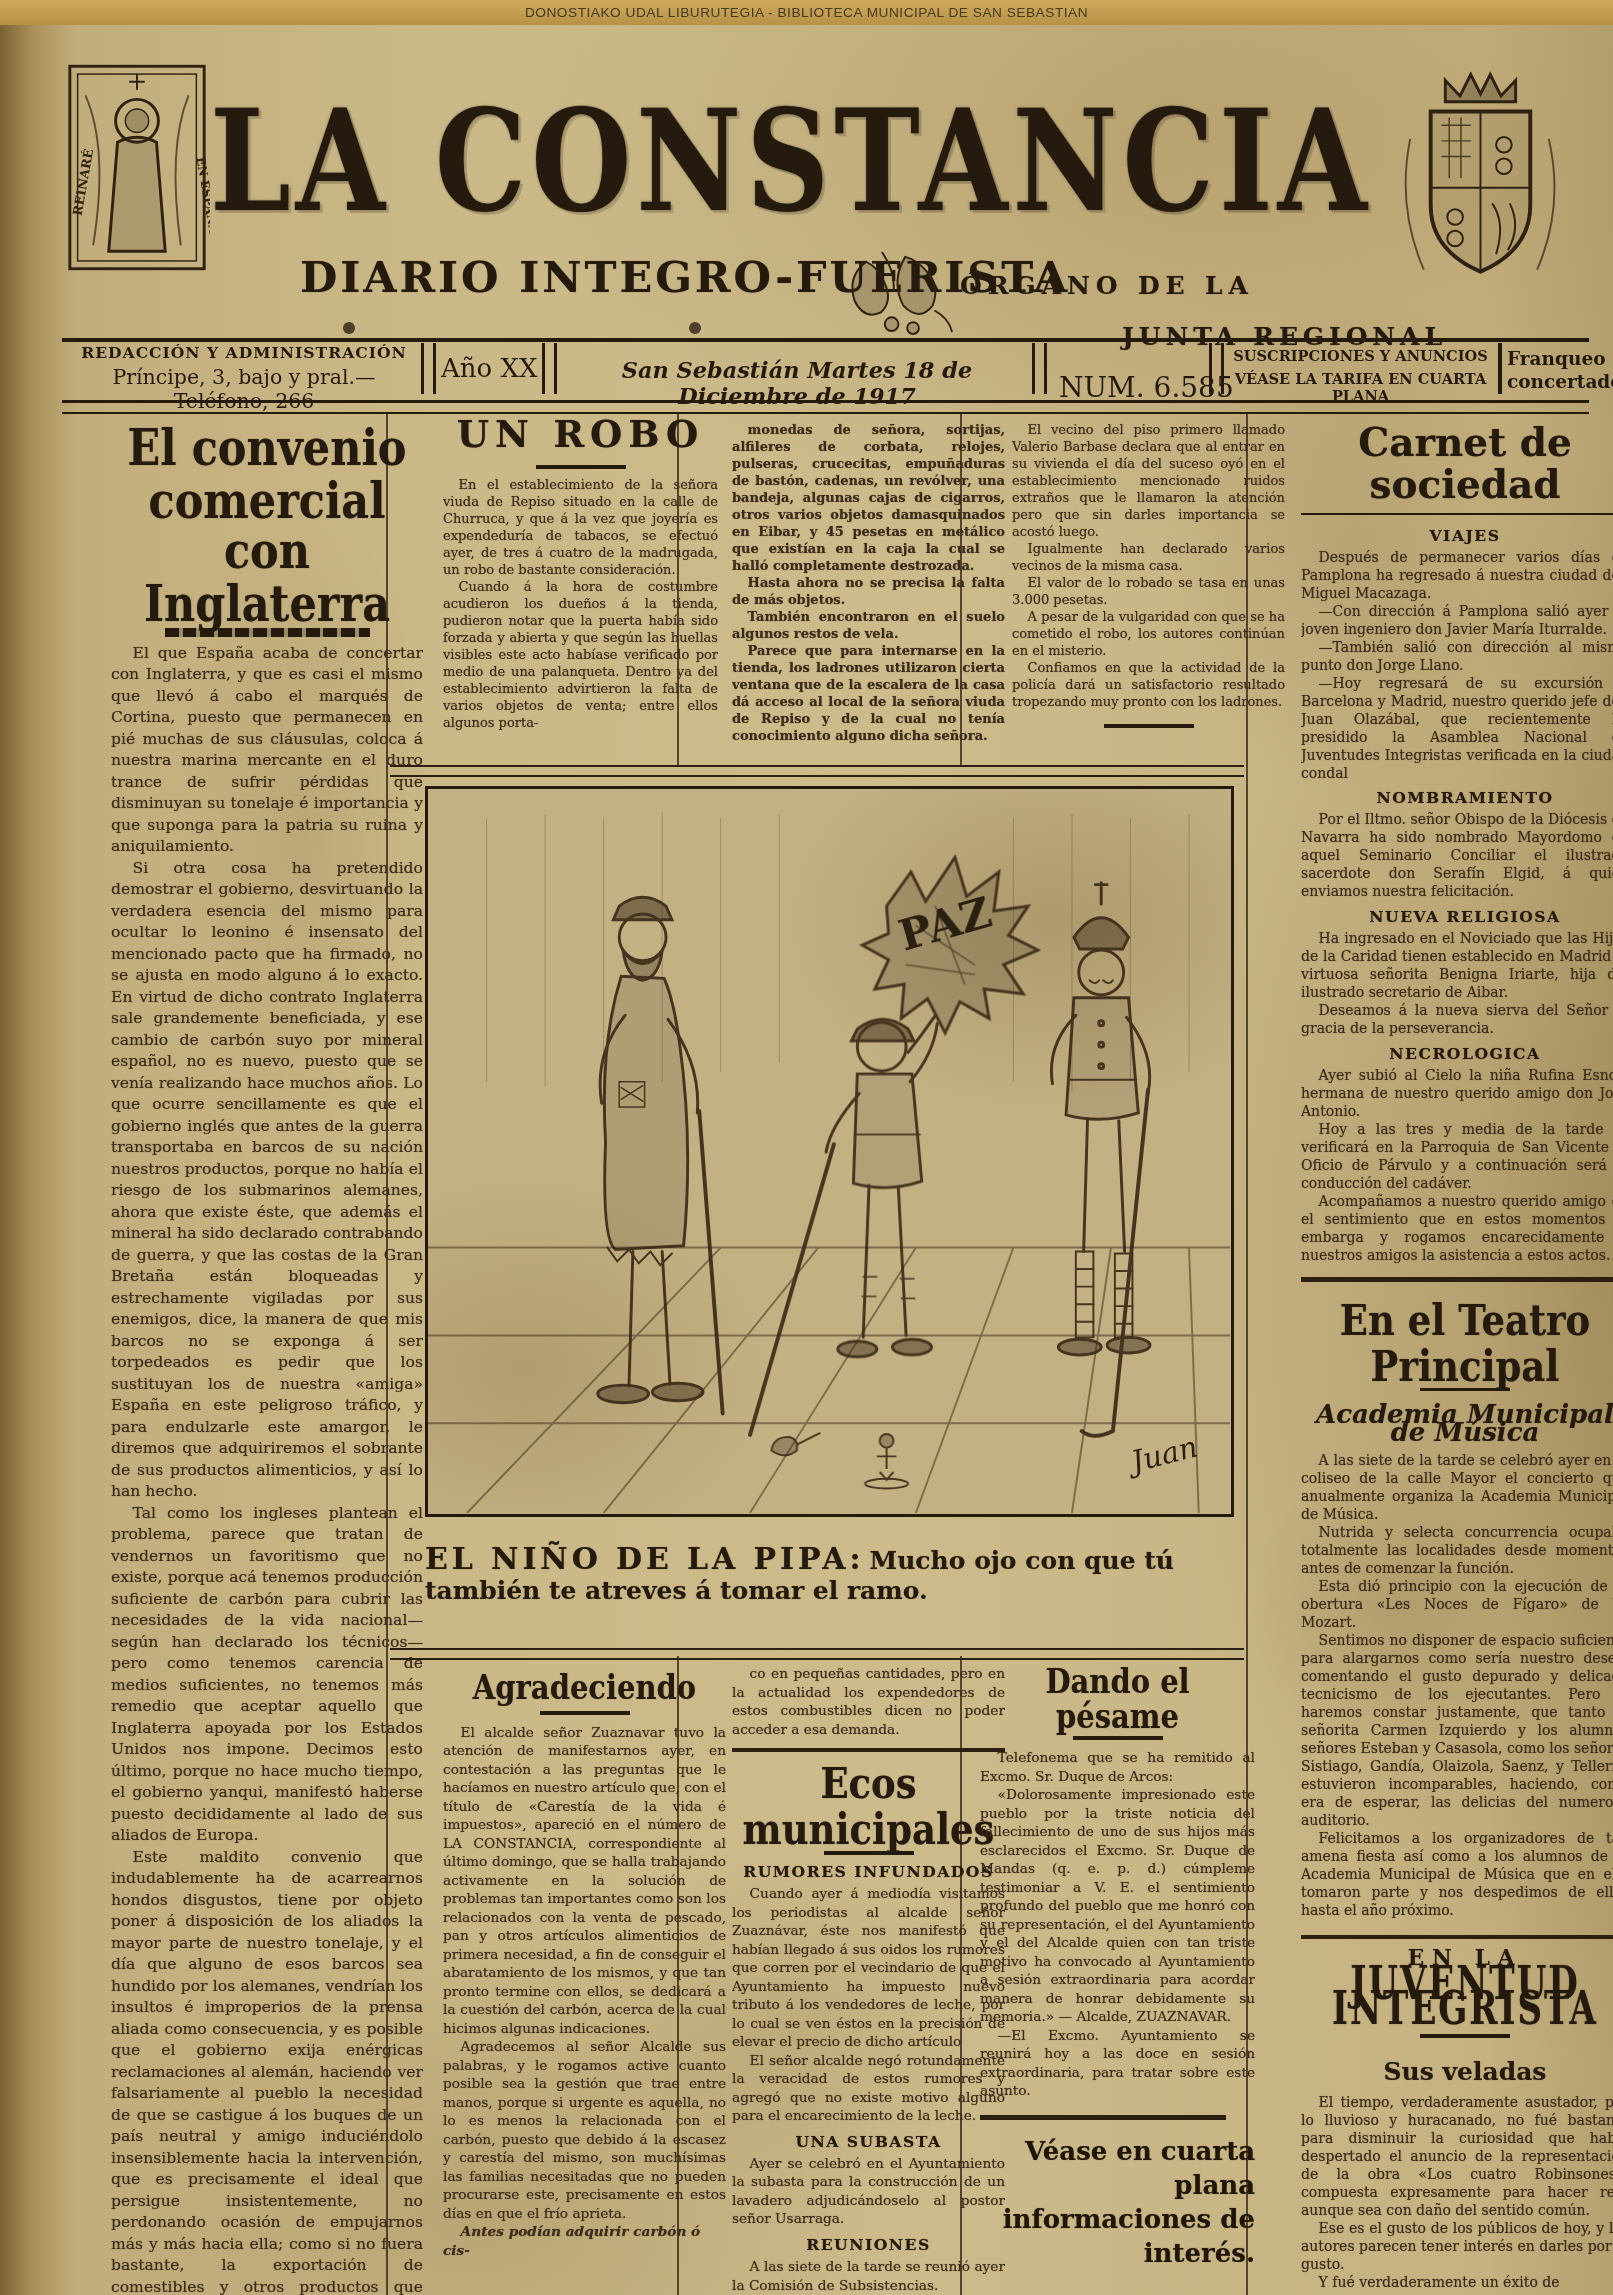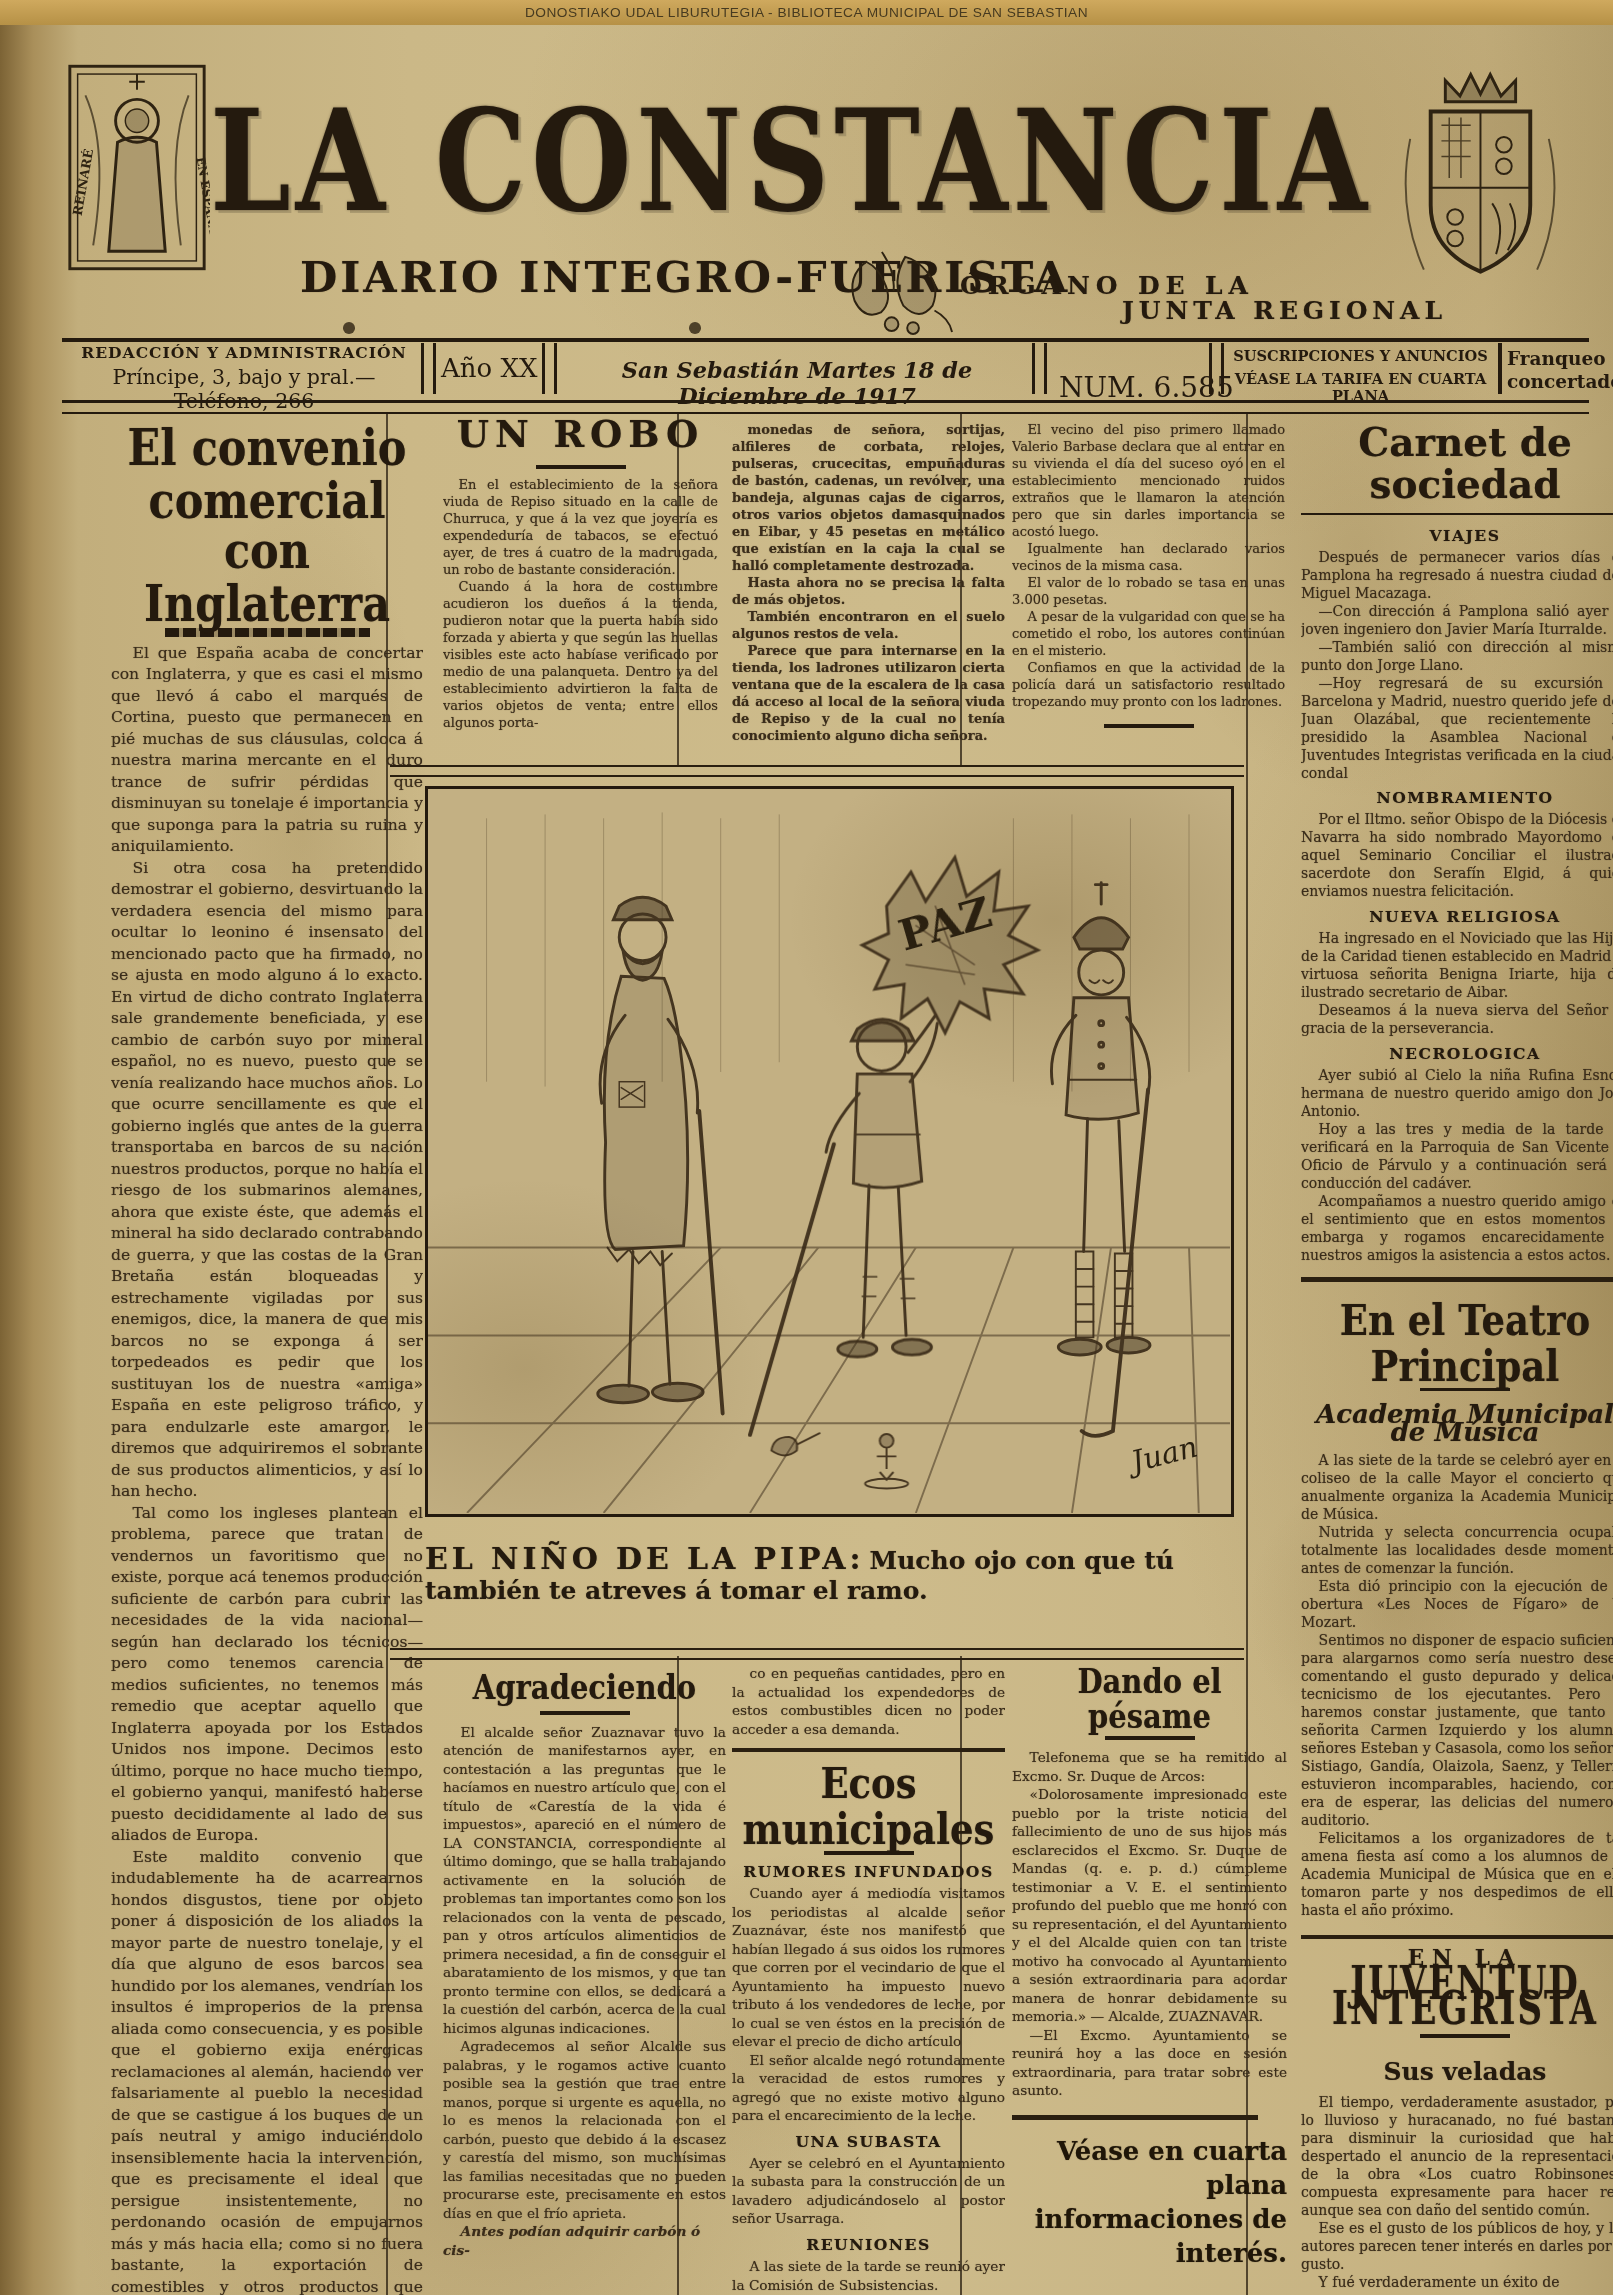--- a/index.html
+++ b/index.html
@@ -16,21 +16,21 @@
     background:linear-gradient(#cfa95e,#b69146);display:flex;align-items:center;justify-content:center;
     font-family:"Liberation Sans",sans-serif;font-size:13.7px;letter-spacing:0.5px;color:#463a20;}
   .ink{text-shadow:0 0 1px rgba(46,35,18,.55);}
   
   .mast-title{position:absolute;left:210px;top:72px;width:1161px;text-align:center;
     font-weight:bold;font-size:115px;line-height:146px;letter-spacing:4.9px;color:#241a0e;white-space:nowrap;}
   .mast-title .stretch{display:inline-block;transform:scaleY(1.22);transform-origin:top center;
     text-shadow:2.9px 2.9px 0 rgba(36,26,14,.18), 0 0 2px rgba(36,26,14,.5);}
   .sub-diario{position:absolute;left:300px;top:252px;font-weight:bold;font-size:43px;letter-spacing:2.9px;color:#241a0e;}
   .sub-organo{position:absolute;left:960px;top:271px;font-weight:bold;font-size:25px;letter-spacing:5.9px;color:#241a0e;}
-  .sub-junta{position:absolute;left:1122px;top:296px;font-weight:bold;font-size:25px;letter-spacing:4.9px;color:#241a0e;}
+  .sub-junta{position:absolute;left:1122px;top:322px;font-weight:bold;font-size:25px;letter-spacing:4.9px;color:#241a0e;}
   .orn-dot{position:absolute;width:11.7px;height:11.7px;border-radius:50%;background:#2e2312;opacity:.8;}
   .mast-rule{position:absolute;left:62px;top:338px;width:1527px;height:3.9px;background:#241a0e;}
   
   .infocell{position:absolute;color:#241a0e;}
   .admin{left:78px;top:343px;width:332px;text-align:center;}
   .admin .l1{font-weight:bold;font-size:15.6px;letter-spacing:1px;}
   .admin .l2{font-size:20.5px;margin-top:3px;}
   .anoxx{left:441px;top:353px;font-size:26px;}
   .dateline{left:570px;top:357px;width:454px;text-align:center;font-style:italic;font-weight:bold;font-size:22.4px;}
   .num{left:1059px;top:371px;font-size:28px;}
@@ -317,21 +317,21 @@
     <p class="p">Cuando ayer á mediodía visitamos los periodistas al alcalde señor Zuaznávar, éste nos manifestó que habían llegado á sus oidos los rumores que corren por el vecindario de que el Ayuntamiento ha impuesto nuevo tributo á los vendedores de leche, por lo cual se ven éstos en la precisión de elevar el precio de dicho artículo</p>
     <p class="p">El señor alcalde negó rotundamente la veracidad de estos rumores y agregó que no existe motivo alguno para el encarecimiento de la leche.</p>
     <div class="subhead">UNA SUBASTA</div>
     <p class="p">Ayer se celebró en el Ayuntamiento la subasta para la construcción de un lavadero adjudicándoselo al postor señor Usarraga.</p>
     <div class="subhead">REUNIONES</div>
     <p class="p">A las siete de la tarde se reunió ayer la Comisión de Subsistencias.</p>
     <p class="p">—Hoy á las cinco se reunirá la</p>
 
   </div>
 
-  <div class="col b3 ink" style="left:965px;top:1664px;width:275px;height:632px;">
+  <div class="col b3 ink" style="left:933px;top:1664px;width:275px;height:632px;">
     <div class="htitle t36">
         <span class="cond">Dando el pésame</span>
       </div>
     <div class="shortrule"></div>
     <p class="p">Telefonema que se ha remitido al Excmo. Sr. Duque de Arcos:</p>
     <p class="p">«Dolorosamente impresionado este pueblo por la triste noticia del fallecimiento de uno de sus hijos más esclarecidos el Excmo. Sr. Duque de Mandas (q. e. p. d.) cúmpleme testimoniar a V. E. el sentimiento profundo del pueblo que me honró con su representación, el del Ayuntamiento y el del Alcalde quien con tan triste motivo ha convocado al Ayuntamiento a sesión extraordinaria para acordar manera de honrar debidamente su memoria.» — Alcalde, ZUAZNAVAR.</p>
     <p class="p">—El Excmo. Ayuntamiento se reunirá hoy a las doce en sesión extraordinaria, para tratar sobre este asunto.</p>
     <div style="height:4.9px;background:#2a1f10;margin:15.6px 29px 13.7px 0;"></div>
     <div class="vease">Véase en cuarta plana informaciones de interés.</div>
 

